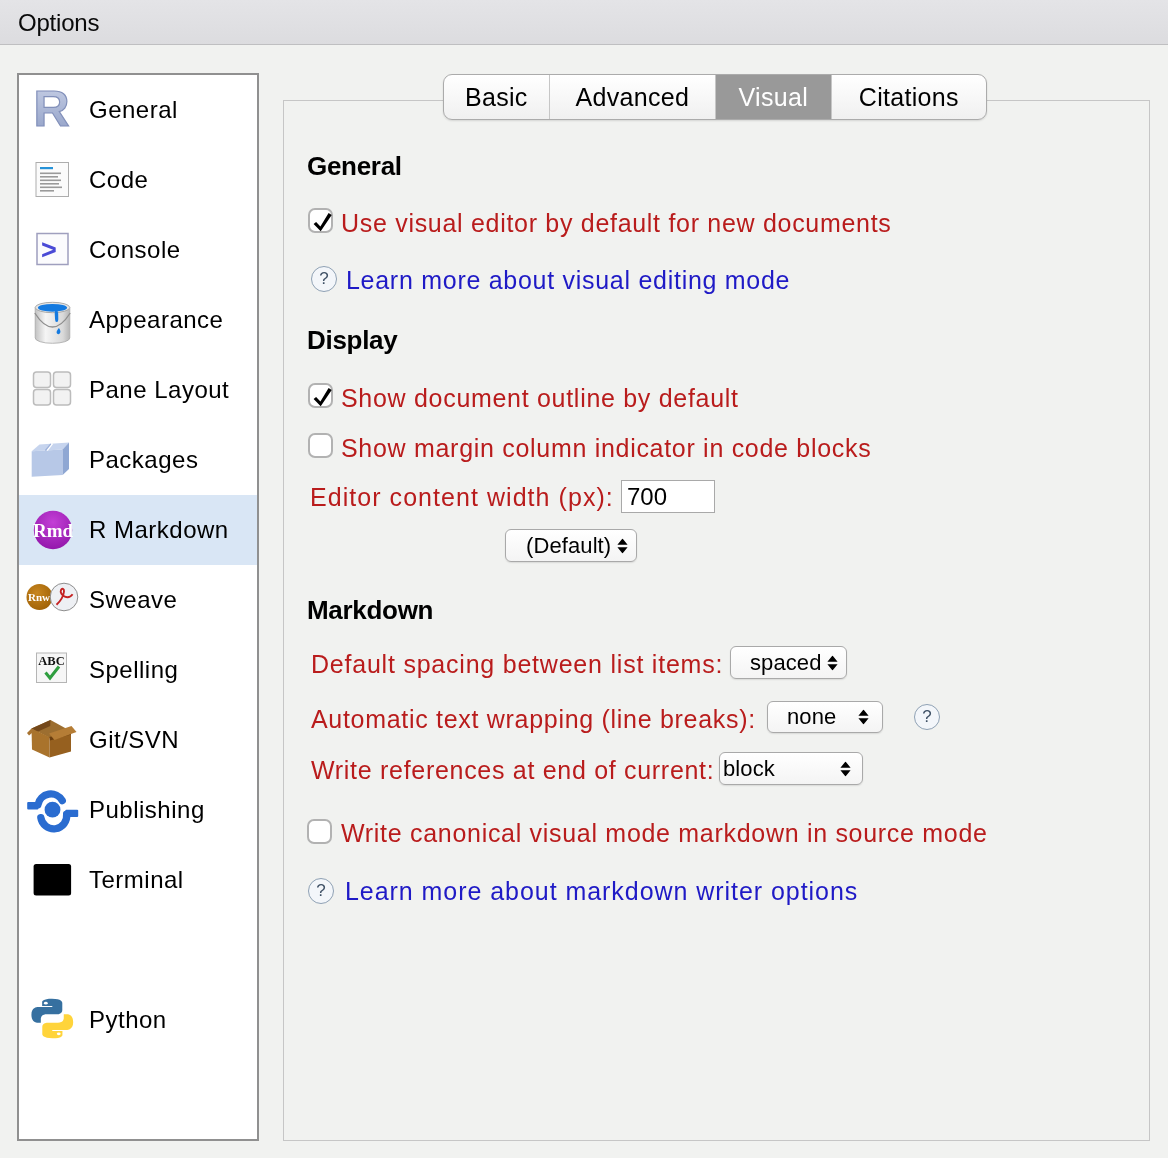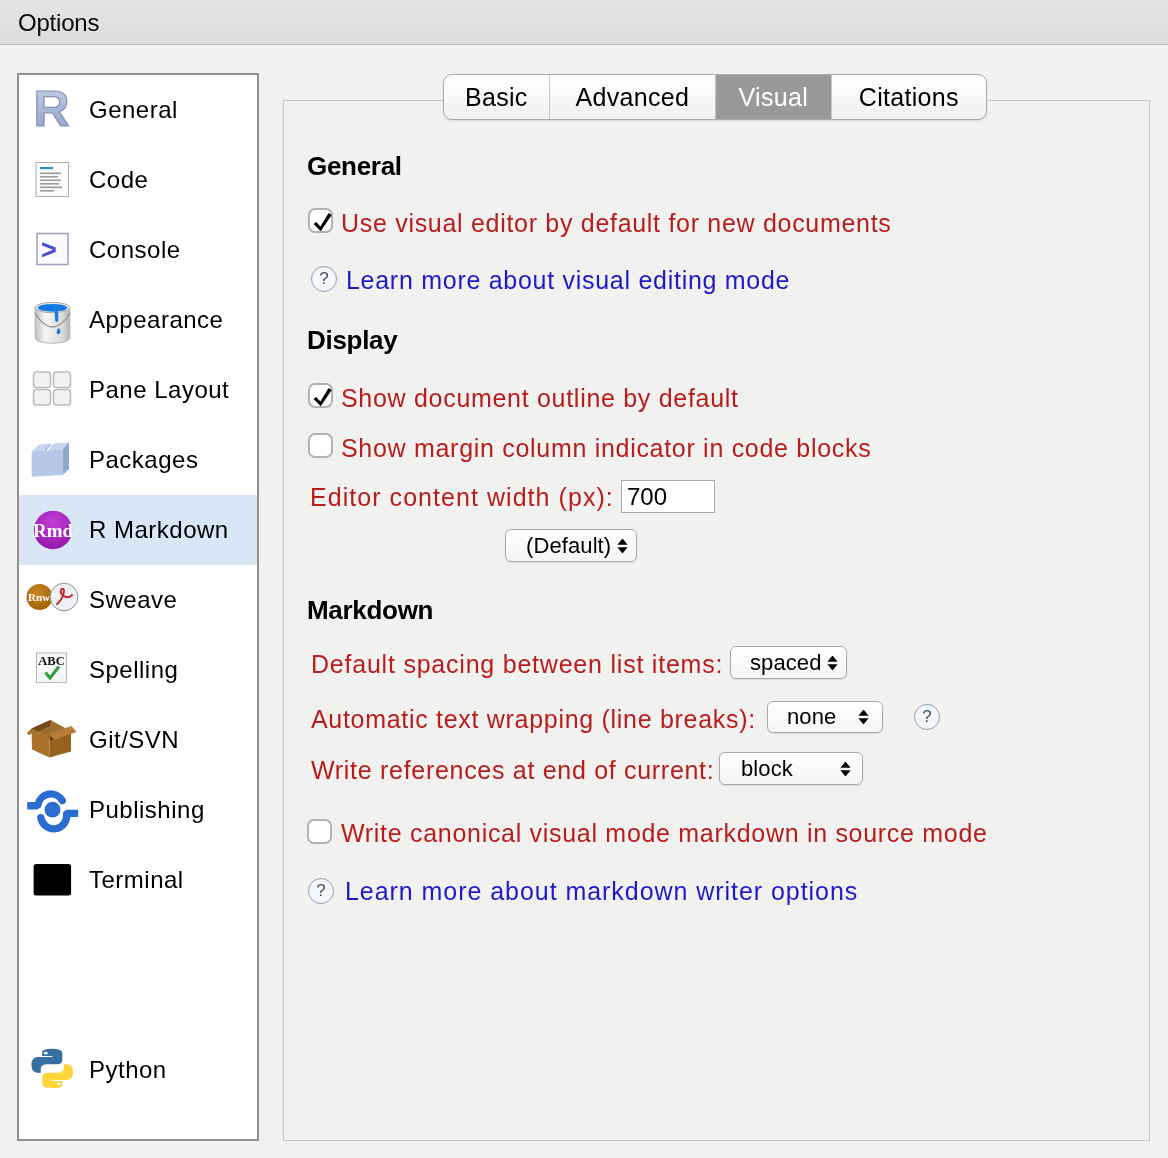--- a/index.html
+++ b/index.html
@@ -189,21 +189,21 @@
             </g>
           </svg></div>
         <div class="tx">Publishing</div>
       </div>
     <div class="row" style="top:770px;">
         <div class="ic"><svg viewBox="0 0 44 44">
             <rect x="2.6" y="6" width="37.5" height="31.6" rx="2.5" fill="#000"></rect>
           </svg></div>
         <div class="tx">Terminal</div>
       </div>
-    <div class="row" style="top:960px;">
+    <div class="row" style="top:910px;">
         <div class="ic"><svg viewBox="0 0 44 44">
             <g transform="translate(21,20.5) scale(1.47,1.13) translate(-21.8,-22)">
               <path d="M21.8 4.5 c-7.2 0 -6.7 3.1 -6.7 3.1 l0 3.3 6.9 0 0 1 -9.6 0 c0 0 -4.6 -0.5 -4.6 6.8 0 7.2 4 7 4 7 l2.4 0 0 -3.4 c0 0 -0.1 -4 4 -4 l6.8 0 c0 0 3.8 0.1 3.8 -3.7 l0 -6.2 c0 0 0.6 -3.9 -7 -3.9 z" fill="#3670a0"></path>
               <circle cx="17.6" cy="8.4" r="1.3" fill="#fff"></circle>
               <path d="M22.2 39.5 c7.2 0 6.7 -3.1 6.7 -3.1 l0 -3.3 -6.9 0 0 -1 9.6 0 c0 0 4.6 0.5 4.6 -6.8 0 -7.2 -4 -7 -4 -7 l-2.4 0 0 3.4 c0 0 0.1 4 -4 4 l-6.8 0 c0 0 -3.8 -0.1 -3.8 3.7 l0 6.2 c0 0 -0.6 3.9 7 3.9 z" fill="#ffd43b"></path>
               <circle cx="26.4" cy="35.6" r="1.3" fill="#fff"></circle>
             </g>
           </svg></div>
         <div class="tx">Python</div>
       </div>
@@ -259,21 +259,21 @@
   <div class="abs sel2" style="left:767px; top:701px; width:116px; height:32px;">
     <span class="st" style="left:19px;">none</span>
     <svg class="arr" style="right:13px;" viewBox="0 0 11 15">
         <path d="M5.5 0 L10.6 6.2 H0.4 Z M5.5 15 L0.4 8.8 H10.6 Z" fill="#000"></path>
       </svg>
   </div>
   <div class="abs qc" style="left:914px; top:704px;">?</div>
 
   <div class="abs lbl" style="left:311px; top:755px;">Write references at end of current:</div>
   <div class="abs sel2" style="left:719px; top:752px; width:144px; height:33px;">
-    <span class="st" style="left:21px;">block</span>
+    <span class="st" style="left:3px;">block</span>
     <svg class="arr" style="right:11px;" viewBox="0 0 11 15">
         <path d="M5.5 0 L10.6 6.2 H0.4 Z M5.5 15 L0.4 8.8 H10.6 Z" fill="#000"></path>
       </svg>
   </div>
 
   <div class="abs cb" style="left:307px; top:819px;"></div>
   <div class="abs lbl" style="left:341px; top:818px;">Write canonical visual mode markdown in source mode</div>
 
   <div class="abs qc" style="left:308px; top:878px;">?</div>
   <div class="abs link" style="left:345px; top:876px; letter-spacing:0.95px;">Learn more about markdown writer options</div>

